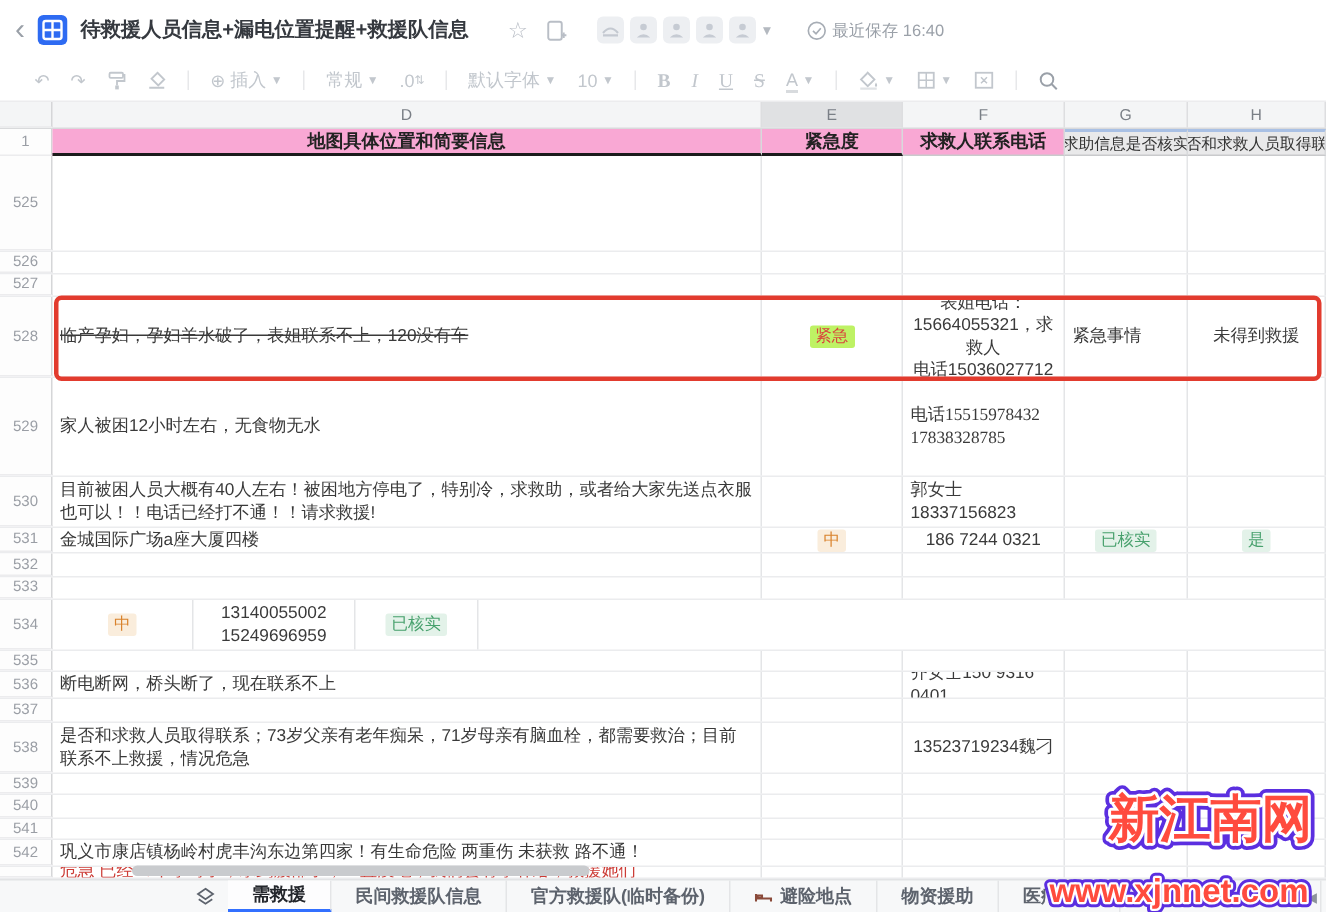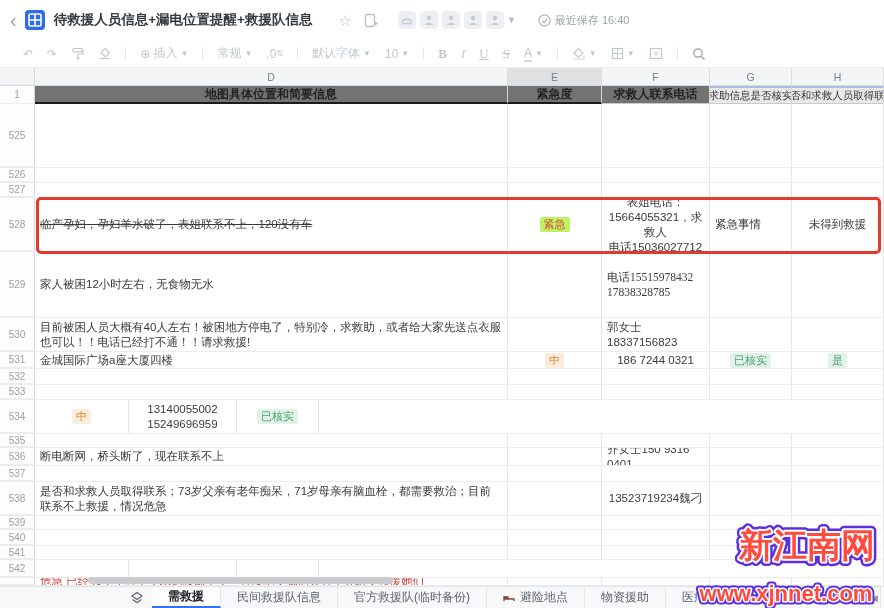--- a/index.html
+++ b/index.html
@@ -30,21 +30,21 @@
   
   .sheet { position:relative; height:518px; background:#fff; }
   .letters, .srow, .hrow { display:flex; width:884px; }
   .letters { height:18px; background:#f4f5f6; border-bottom:1px solid #d9dadc; font-size:10.5px; color:#7a7f86; }
   .letters .gut { background:#f4f5f6; }
   .lcell { display:flex; align-items:center; justify-content:center; border-right:1px solid #dddee0; }
   .lcell.selected { background:#e0e1e3; }
   .gut { width:35px; flex:none; display:flex; align-items:center; justify-content:center; font-size:10px; color:#9a9ea5; border-right:1px solid #d5d6d8; border-bottom:1px solid #ececee; background:#fdfdfd; }
   .hrow { height:18px; }
   .hcell { display:flex; align-items:center; justify-content:center; border-right:1px solid #d8d9db; border-bottom:1px solid #c9cacc; overflow:hidden; white-space:nowrap; }
-  .hdr-cream { background:#737373; font-weight:bold; font-size:12px; color:#222; }
+  .hdr-cream { background:#f9a8d4; font-weight:bold; font-size:12px; color:#222; }
   .hdr-underline { border-bottom:2px solid #1c1c1c; }
   .hdr-gray { background:#e9e9ea; font-size:10.5px; color:#333; border-top:2px solid #a9c0e4; }
   .srow { border-bottom:1px solid #ebecee; }
   .cell { display:flex; align-items:center; padding:1px 5px; font-size:11.5px; line-height:15px; border-right:1px solid #e4e5e7; overflow:hidden; }
   .al-center { justify-content:center; text-align:center; }
   .al-left { justify-content:flex-start; text-align:left; }
   .multiline { flex-direction:column; justify-content:center; }
   .multiline.al-center { align-items:center; }
   .multiline.al-left { align-items:flex-start;font-family:Liberation Serif, serif; }
   .cell span { display:inline-block; }
@@ -56,21 +56,21 @@
   .badge.verified { color:#48a16d; background:#e3f2e9; }
   .badge.yes      { color:#48a16d; background:#e3f2e9; }
 
   .red-box { position:absolute; left:36px; width:845px; height:57px; border:3px solid #e23b2e; border-radius:5px; pointer-events:none; z-index:10; }
   .hscroll { position:absolute; left:88px; width:305px; height:7px; border-radius:4px; background:#c9cbce; z-index:11; }
 
   
   .tabbar { height:22px; display:flex; align-items:stretch; background:#f7f8f9; border-top:1px solid #e2e3e5; font-size:12px; color:#5d636d; position:relative; }
   .tab-lead { width:122px; flex:none; }
   .sheetlist { display:flex; align-items:center; padding:0 8px; cursor:pointer; }
-  .tab { display:flex; align-items:center; padding:0 16px; border-right:1px solid #e4e5e7; white-space:nowrap; cursor:pointer; }
+  .tab { display:flex; align-items:center; padding:0 16px; border-right:1px solid #e4e5e7; white-space:nowrap; cursor:pointer;font-weight:bold; }
   .tab.active { color:#23262b; font-weight:600; border-bottom:2px solid #3370ff; background:#fdfdfe; }
   .tab .mini { margin-right:5px; display:inline-flex; }
   .tab-arrow { position:absolute; right:6px; top:6px; color:#8d939b; font-size:9px; }
 
   
   .wm { position:absolute; z-index:50; pointer-events:none; }
   .wm1 { right:4px; top:519px; }
   .wm2 { right:0px; top:580px; }
 </style>
 </head>
@@ -404,20 +404,23 @@
       <div class="srow" style="height: 14px;">
         <div class="gut">541</div>
         <div class="cell" style="width: 473px;"></div>
         <div class="cell" style="width: 94px;"></div>
         <div class="cell" style="width: 108px;"></div>
         <div class="cell" style="width: 82px;"></div>
         <div class="cell" style="flex: 1 1 0%;"></div>
       </div>
       <div class="srow" style="height: 18px;">
         <div class="gut">542</div>
+        <div class="cell al-left" style="width: 473px;">
+          <span>巩义市康店镇杨岭村虎丰沟东边第四家！有生命危险 两重伤 未获救 路不通！</span>
+        </div>
         <div class="cell" style="width: 94px;"></div>
         <div class="cell" style="width: 108px;"></div>
         <div class="cell" style="width: 82px;"></div>
         <div class="cell" style="flex: 1 1 0%;"></div>
       </div>
       <div class="srow" style="height: 8px;">
         <div class="gut"></div>
         <div class="cell al-left" style="width: 473px;">
           <span class="red-text">危急 已经40个小时了，水到腰部了，一直没吃，我们会有小补给，救援她们</span>
         </div>

